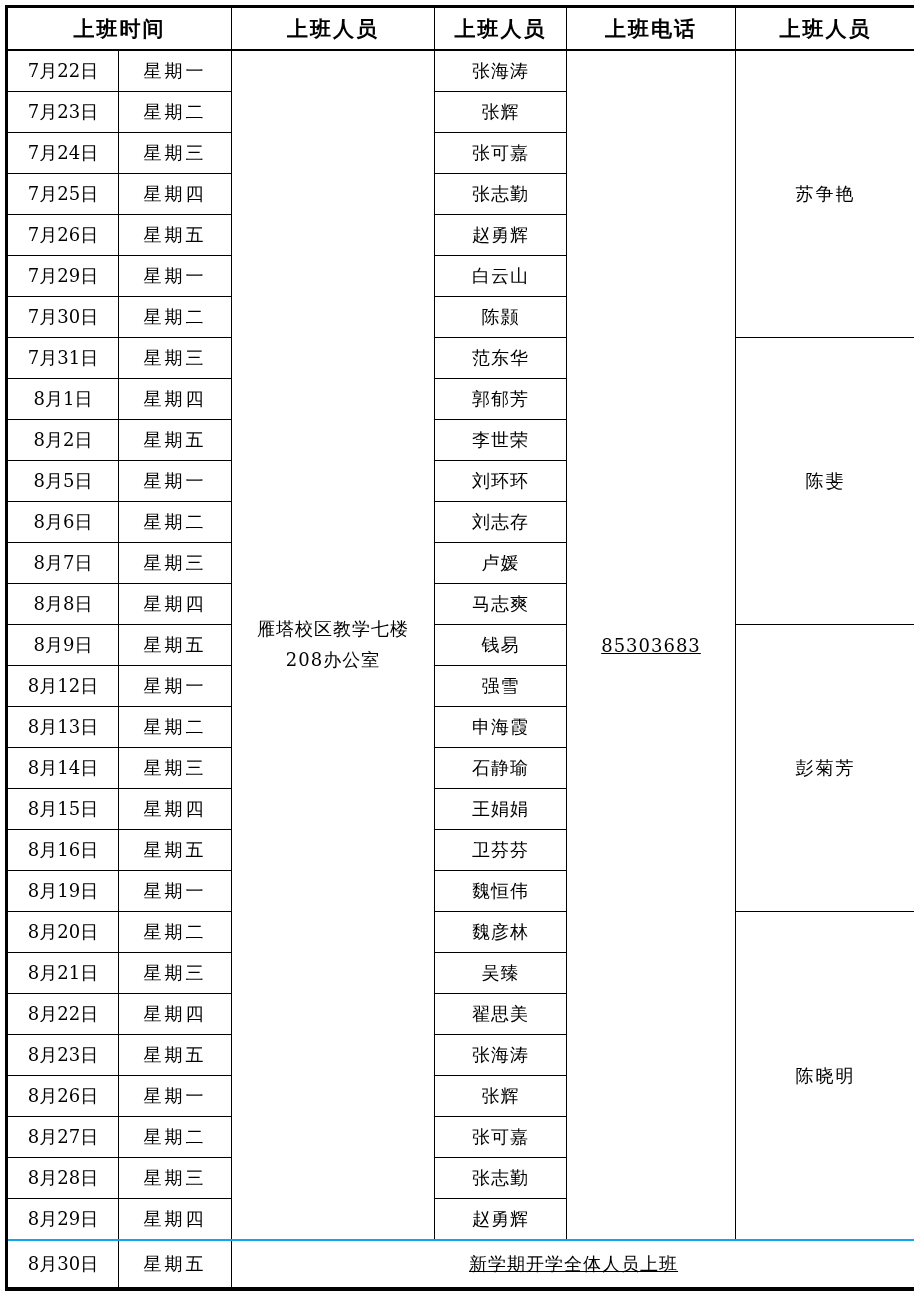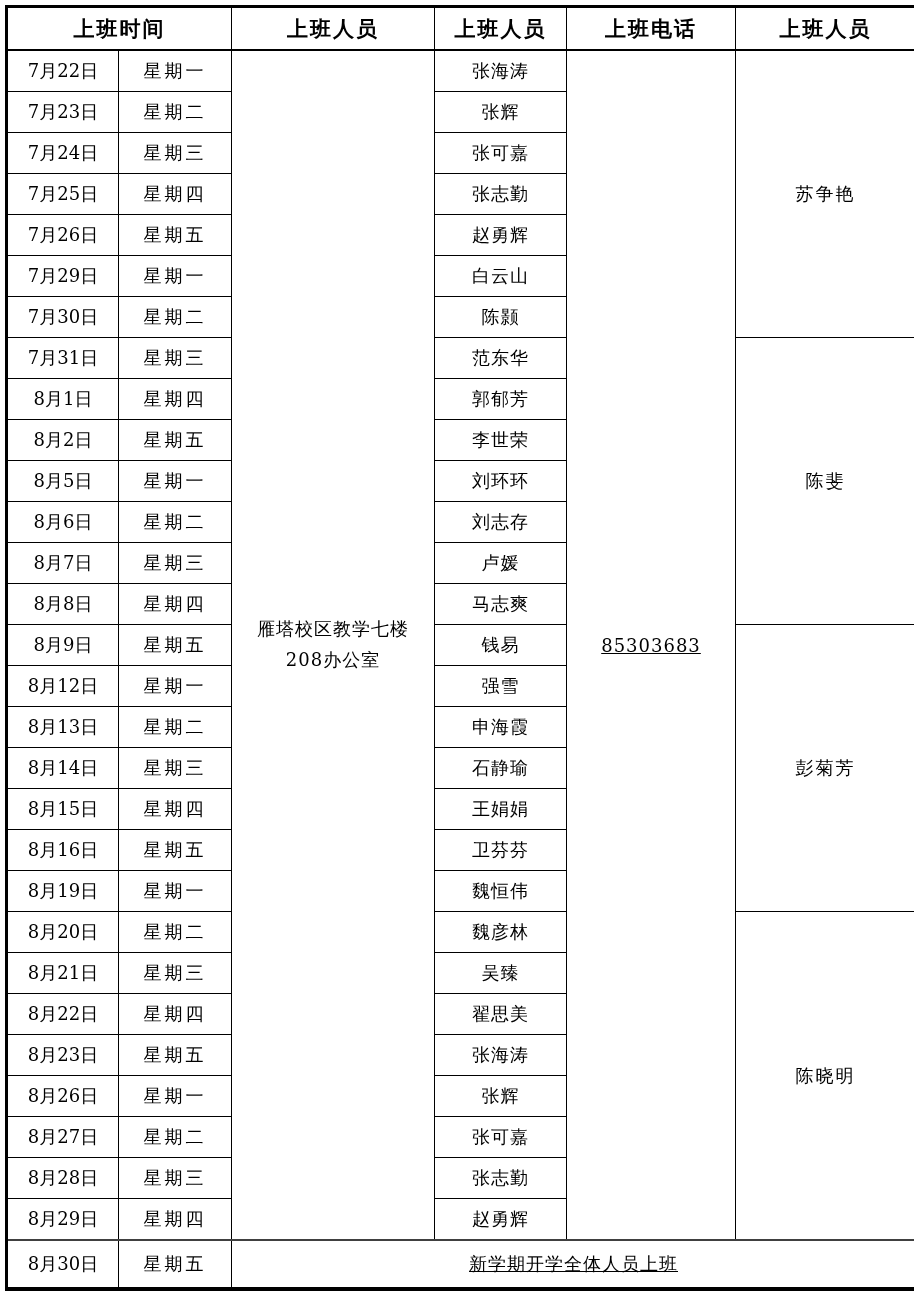--- a/index.html
+++ b/index.html
@@ -45,21 +45,21 @@
     font-size: 18px;
   }
   td.c-date   { font-size: 18px; }
   td.c-week   { font-size: 18px; letter-spacing: 3px; }
   td.c-person { font-size: 17px; letter-spacing: 1px; }
   td.c-loc    { font-size: 19px; line-height: 1.7; letter-spacing: 1px; }
   td.c-phone  { font-size: 20px; letter-spacing: 1px; text-decoration: underline; }
   td.c-leader { font-size: 19px; letter-spacing: 2px; }
   tr.footer-row td {
     height: 46px;
-    border-top: 2px solid #404040;
+    border-top: 2px solid #0ea5e9;
   }
   td.c-footer { font-size: 18px; letter-spacing: 1px; text-decoration: underline; }
 </style>
 </head>
 <body>
 
 <div class="page">
 <table class="duty">
   <colgroup>
     <col style="width:112px">

